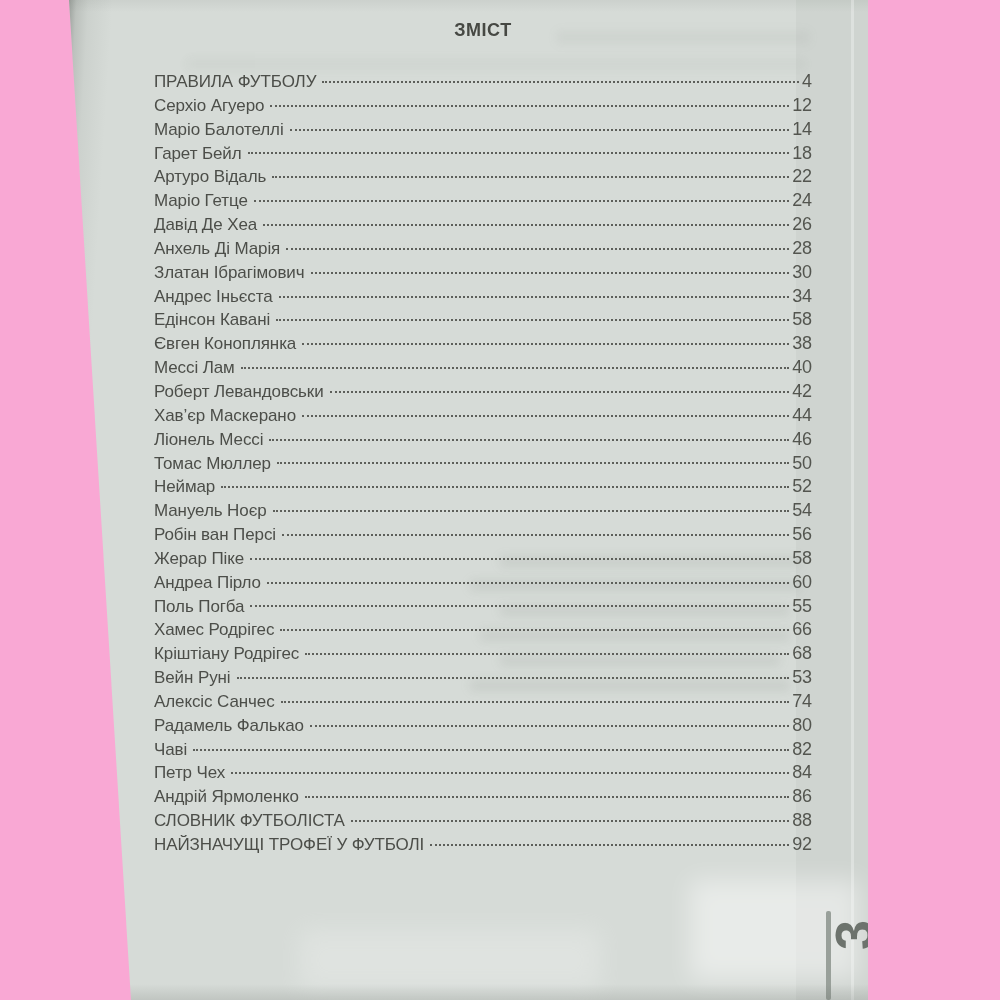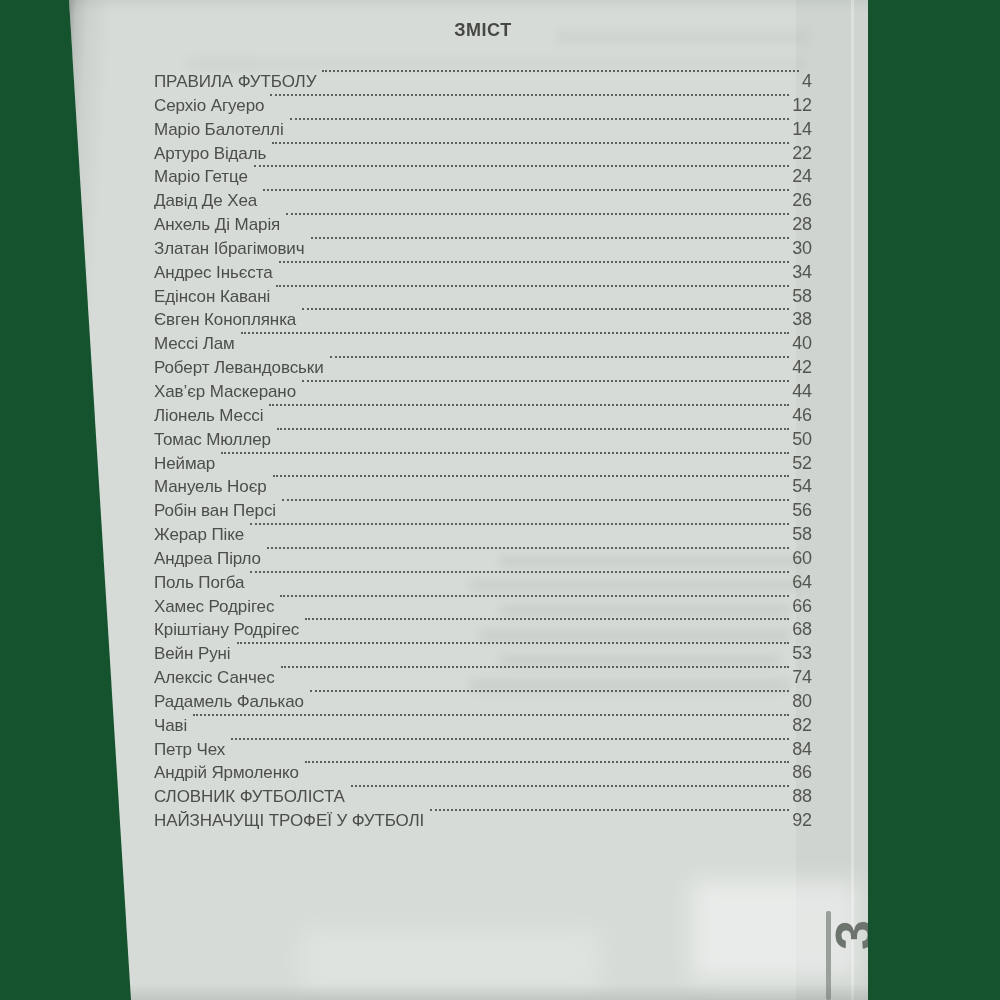--- a/index.html
+++ b/index.html
@@ -1,18 +1,18 @@
 <!DOCTYPE html>
 <html><head>
 <meta charset="utf-8">
 <style>
   html, body { margin: 0; padding: 0; background: #ffffff; }
   .stage {
     position: relative; width: 1000px; height: 1000px;
-    background: #14532d; overflow: hidden;
+    background: #f9a8d4; overflow: hidden;
     font-family: "Liberation Sans", sans-serif;
   }
   
   .page {
     position: absolute; inset: 0;
     background: #d6dbd7;
     clip-path: polygon(69px 0px, 868px 0px, 868px 1000px, 131px 1000px);
   }
   
   .left-shade {
@@ -47,21 +47,21 @@
   .ghost-light.l2 { left:300px; top:930px; width:300px; height:60px; opacity:.5; }
 
   .content { position:absolute; inset:0; filter: blur(0.4px); }
   .title {
     position: absolute; left: 154px; width: 658px; top: 20px;
     text-align: center; font-size: 18px; font-weight: 600;
     letter-spacing: 0.5px; color: #464843;
   }
   .toc { position: absolute; left: 154px; width: 658px; top: 70px; }
   .row {
-    display: flex; align-items: flex-start;
+    display: flex; align-items: center;
     height: 23.85px; line-height: 23.85px;
     font-size: 17px; color: #4c4e49; letter-spacing: -0.1px;
     white-space: nowrap;
   }
   .dots {
     flex: 1; min-width: 18px;
     border-bottom: 2px dotted #5d5f5a;
     margin: 0 3px 0 6px;
   }
   .pageno { font-size: 18px; color: #53554f; }
@@ -115,20 +115,25 @@
             <span class="dots"></span>
             <span class="pageno">12</span>
           </div>
 
           <div class="row">
             <span class="label">Маріо Балотеллі</span>
             <span class="dots"></span>
             <span class="pageno">14</span>
           </div>
 
+          <div class="row">
+            <span class="label">Гарет Бейл</span>
+            <span class="dots"></span>
+            <span class="pageno">18</span>
+          </div>
 
           <div class="row">
             <span class="label">Артуро Відаль</span>
             <span class="dots"></span>
             <span class="pageno">22</span>
           </div>
 
           <div class="row">
             <span class="label">Маріо Гетце</span>
             <span class="dots"></span>
@@ -227,21 +232,21 @@
 
           <div class="row">
             <span class="label">Андреа Пірло</span>
             <span class="dots"></span>
             <span class="pageno">60</span>
           </div>
 
           <div class="row">
             <span class="label">Поль Погба</span>
             <span class="dots"></span>
-            <span class="pageno">64</span>
+            <span class="pageno">55</span>
           </div>
 
           <div class="row">
             <span class="label">Хамес Родрігес</span>
             <span class="dots"></span>
             <span class="pageno">66</span>
           </div>
 
           <div class="row">
             <span class="label">Кріштіану Родрігес</span>

